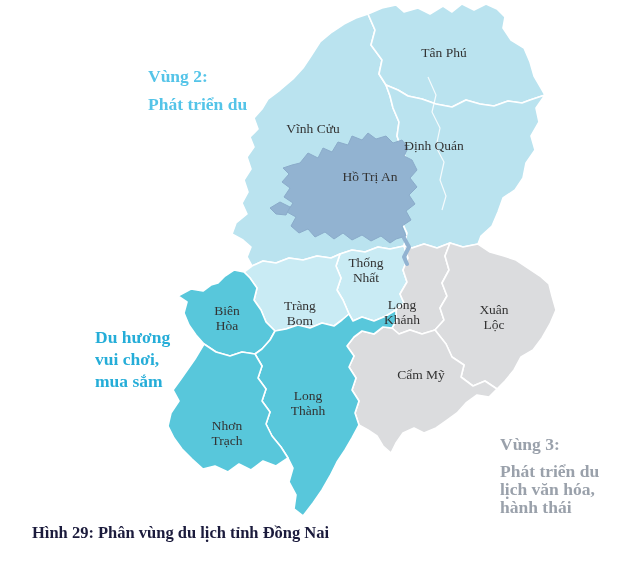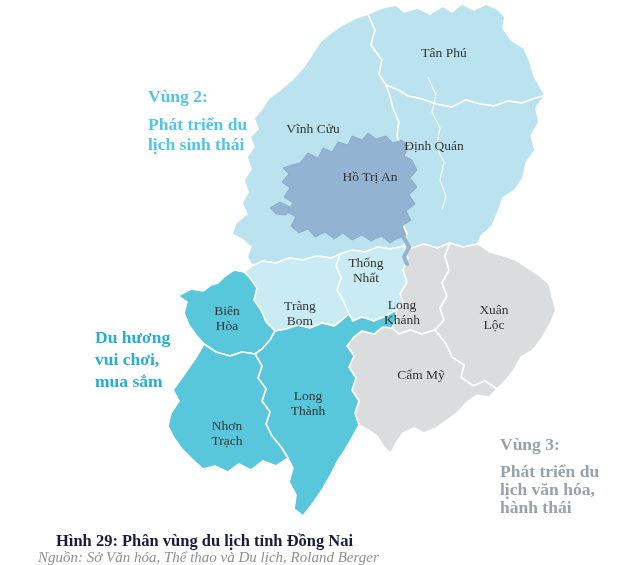--- a/index.html
+++ b/index.html
@@ -13,26 +13,26 @@
   .d-z3{fill:#dbdcde;}
   .lake{fill:#92b3d1;stroke:#8aabca;stroke-width:1;}
   .river{stroke:#92b3d1;stroke-width:4;fill:none;stroke-linecap:round;stroke-linejoin:round;}
   .inner-river{stroke:#ffffff;stroke-width:1.2;fill:none;opacity:.85;}
   .dlabel{font-family:"Liberation Serif","DejaVu Serif",serif;font-size:13.5px;fill:#333333;
           text-anchor:middle;}
   .zone-label{position:absolute;font-weight:bold;font-size:17.5px;white-space:nowrap;}
   .zl-title{margin:0 0 7px 0;}
   .zone1{left:95px;top:326px;color:#25add8;}
   .zone1 .zl-line{line-height:22px;}
-  .zone2{left:148px;top:66px;color:#54c4e8;margin-top:20px;}
+  .zone2{left:148px;top:66px;color:#54c4e8;}
   .zone2 .zl-line{line-height:20px;}
   .zone3{left:500px;top:434px;color:#9aa1ab;}
   .zone3 .zl-line{line-height:18px;}
-  .caption{position:absolute;left:56px;top:523px;font-weight:bold;font-size:16.5px;color:#1b1b3c;
-           white-space:nowrap;margin-top:8px;}
+  .caption{position:absolute;left:32px;top:523px;font-weight:bold;font-size:16.5px;color:#1b1b3c;
+           white-space:nowrap;}
   .source{position:absolute;left:38px;top:549px;font-style:italic;font-size:15px;color:#909090;
           white-space:nowrap;}
 </style>
 </head>
 <body>
 
 <div class="page">
 
   <svg class="map-svg" width="625" height="565" viewBox="0 0 625 565">
 
@@ -116,32 +116,30 @@
     <text class="dlabel" x="421" y="379">Cẩm Mỹ</text>
     <text class="dlabel" x="308" y="400">Long</text>
     <text class="dlabel" x="308" y="415">Thành</text>
     <text class="dlabel" x="227" y="430">Nhơn</text>
     <text class="dlabel" x="227" y="445">Trạch</text>
   </svg>
 
   <div class="zone-label zone2">
     <div class="zl-title">Vùng 2:</div>
     <div class="zl-line">Phát triển du</div>
-    <div class="zl-line">lịch sinh thái</div>
   </div>
 
   <div class="zone-label zone1">
     <div class="zl-line">Du hương</div>
     <div class="zl-line">vui chơi,</div>
     <div class="zl-line">mua sắm</div>
   </div>
 
   <div class="zone-label zone3">
     <div class="zl-title">Vùng 3:</div>
     <div class="zl-line">Phát triển du</div>
     <div class="zl-line">lịch văn hóa,</div>
     <div class="zl-line">hành thái</div>
   </div>
 
   <div class="caption">Hình 29: Phân vùng du lịch tỉnh Đồng Nai</div>
-  <div class="source">Nguồn: Sở Văn hóa, Thể thao và Du lịch, Roland Berger</div>
 
 </div>
 
 </body></html>

